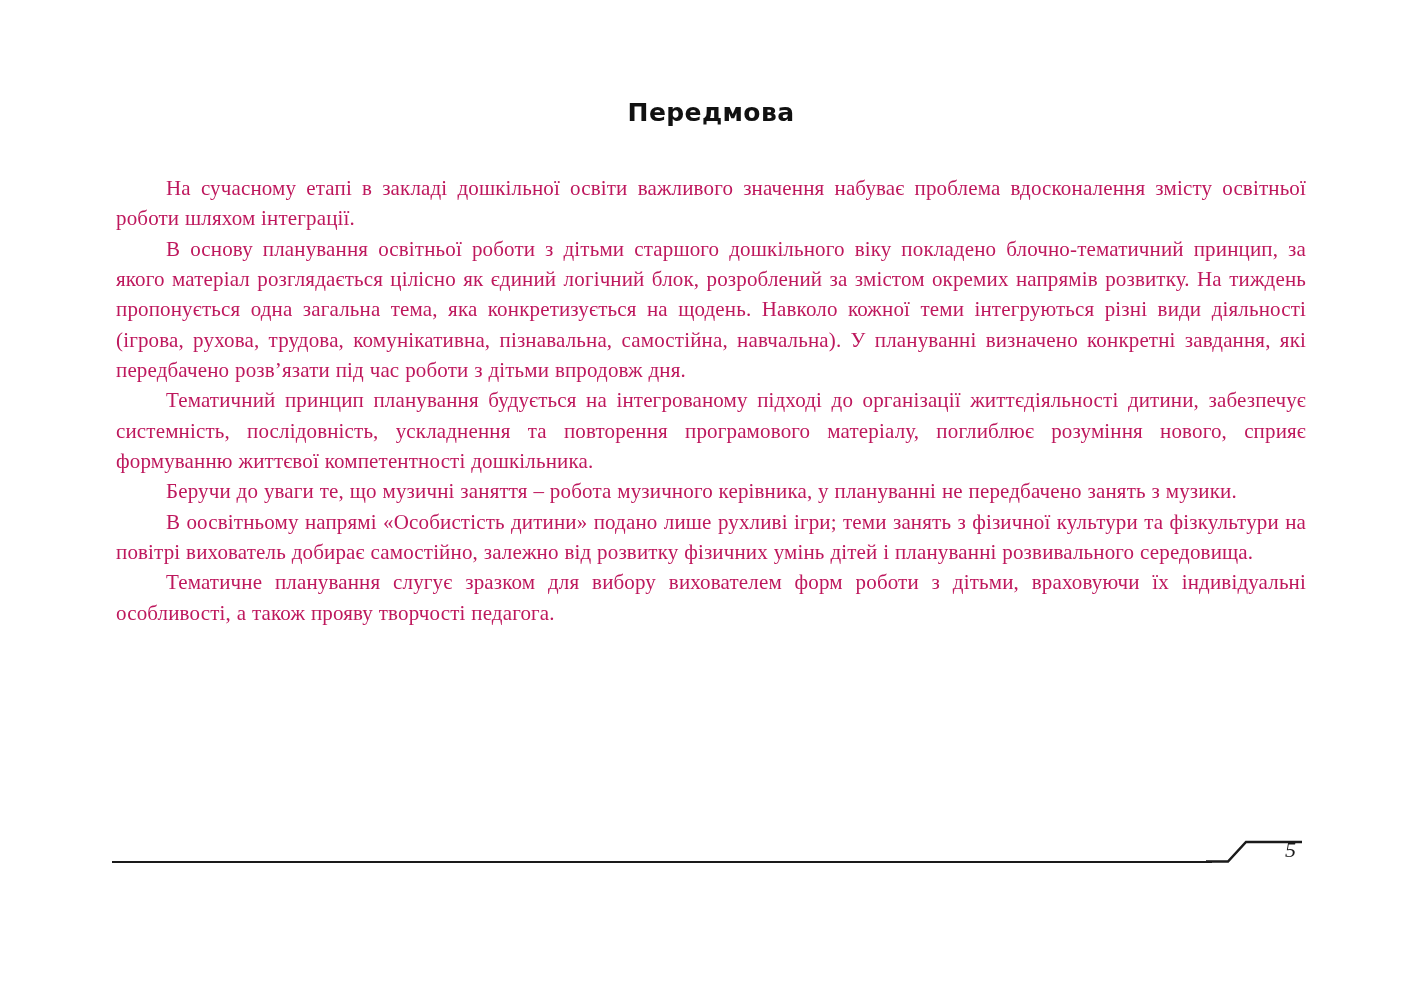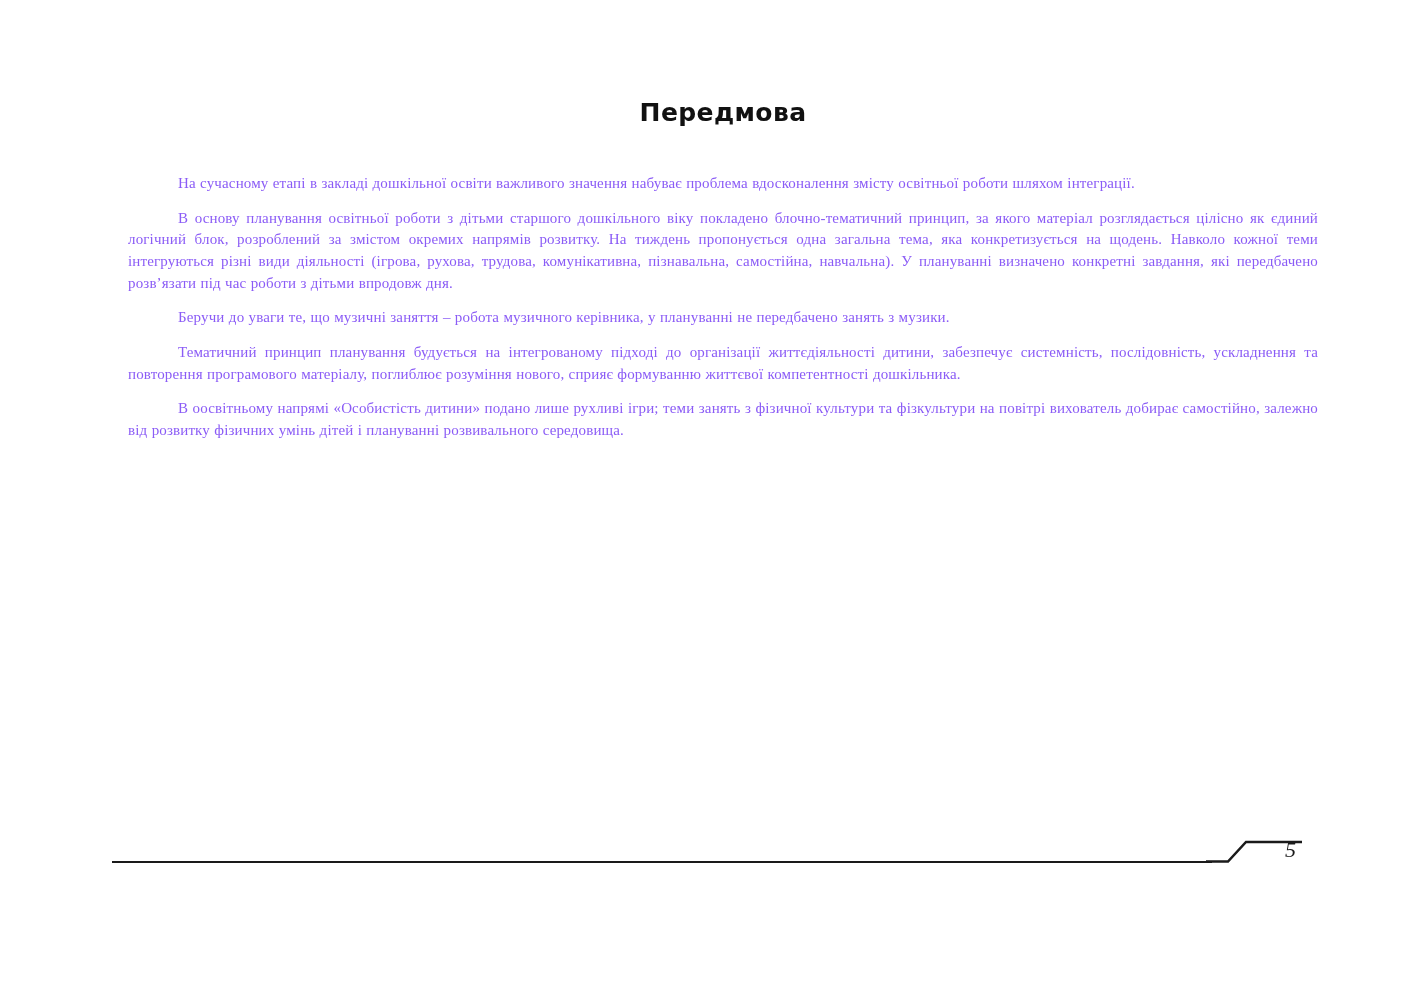--- a/index.html
+++ b/index.html
@@ -11,46 +11,46 @@
     position: relative;
     width: 1408px;
     height: 1000px;
     background: #ffffff;
     overflow: hidden;
     font-family: "Liberation Serif", serif;
     color: #1a1a1a;
   }
   .content {
     position: absolute;
-    left: 128px;
+    left: 116px;
     top: 98px;
     width: 1190px;
   }
   .doc-title {
     font-family: "DejaVu Sans", sans-serif;
     font-weight: bold;
     font-size: 25px;
     text-align: center;
     letter-spacing: 0.4px;
     color: #111111;
     margin: 0 0 46px 0;
   }
   .body-text p {
     margin: 0;
-    font-size: 15px;
+    font-size: 21px;
     line-height: 1.445;
     text-align: justify;
     text-justify: inter-word;
     text-indent: 50px;
     letter-spacing: 0.15px;
     word-spacing: 0.4px;
-    color: #8b5cf6;
+    color: #be185d;
   }
   .body-text p + p {
-    margin-top: 13px;
+    margin-top: 0;
   }
   
   .footer {
     position: absolute;
     left: 112px;
     top: 855px;
     width: 1190px;
     height: 48px;
   }
   .footer-rule {
@@ -83,23 +83,24 @@
 
 <div class="page">
 
   <div class="content">
 
     <h1 class="doc-title">Передмова</h1>
 
     <div class="body-text">
       <p>На сучасному етапі в закладі дошкільної освіти важливого значення набуває проблема вдосконалення змісту освітньої роботи шляхом інтеграції.</p>
       <p>В основу планування освітньої роботи з дітьми старшого дошкільного віку покладено блочно-тематичний принцип, за якого матеріал розглядається цілісно як єдиний логічний блок, розроблений за змістом окремих напрямів розвитку. На тиждень пропонується одна загальна тема, яка конкретизується на щодень. Навколо кожної теми інтегруються різні види діяльності (ігрова, рухова, трудова, комунікативна, пізнавальна, самостійна, навчальна). У плануванні визначено конкретні завдання, які передбачено розв’язати під час роботи з дітьми впродовж дня.</p>
+      <p>Тематичний принцип планування будується на інтегрованому підході до організації життєдіяльності дитини, забезпечує системність, послідовність, ускладнення та повторення програмового матеріалу, поглиблює розуміння нового, сприяє формуванню життєвої компетентності дошкільника.</p>
       <p>Беручи до уваги те, що музичні заняття – робота музичного керівника, у плануванні не передбачено занять з музики.</p>
-      <p>Тематичний принцип планування будується на інтегрованому підході до організації життєдіяльності дитини, забезпечує системність, послідовність, ускладнення та повторення програмового матеріалу, поглиблює розуміння нового, сприяє формуванню життєвої компетентності дошкільника.</p>
       <p>В оосвітньому напрямі  «Особистість дитини» подано лише рухливі ігри; теми занять з фізичної культури та фізкультури на повітрі вихователь добирає самостійно, залежно від розвитку фізичних умінь дітей і плануванні розвивального середовища.</p>
+      <p>Тематичне планування слугує зразком для вибору вихователем форм роботи з дітьми, враховуючи їх індивідуальні особливості, а також прояву творчості педагога.</p>
     </div>
 
   </div>
 
   <div class="footer">
     <div class="footer-rule"></div>
     <div class="footer-fold">
       <svg width="96" height="26" viewBox="0 0 96 26" xmlns="http://www.w3.org/2000/svg">
         <path d="M0 22.5 L22 22.5 L40 3 L96 3" fill="none" stroke="#1a1a1a" stroke-width="2.5"></path>
       </svg>

